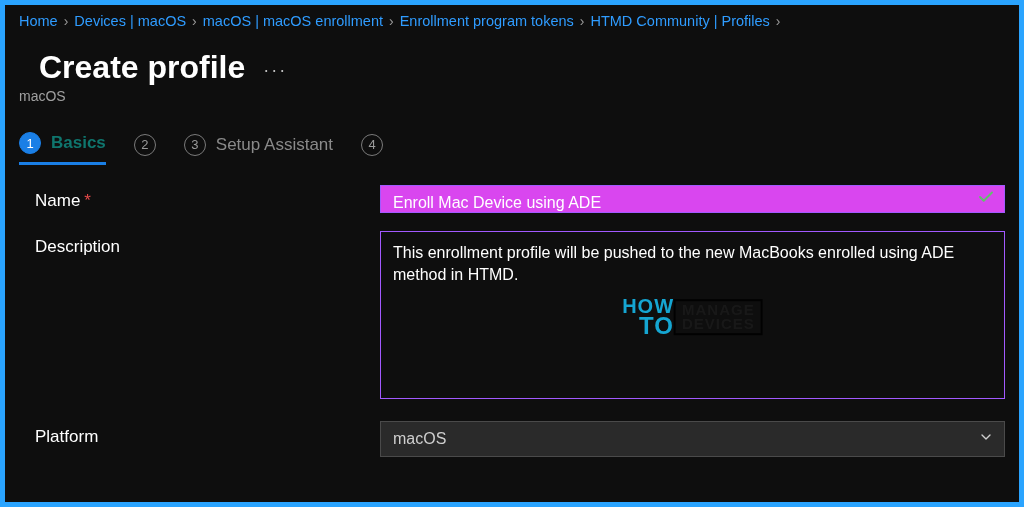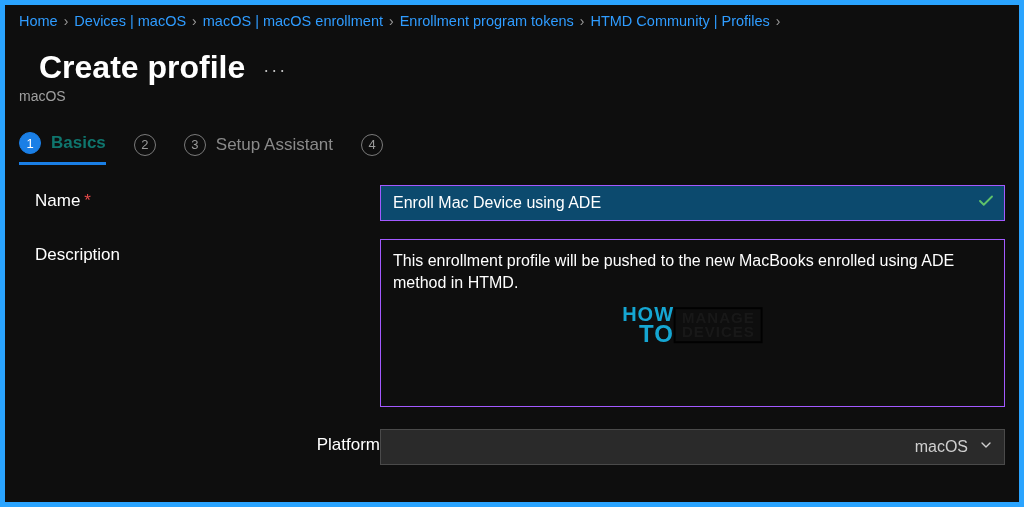--- a/index.html
+++ b/index.html
@@ -104,25 +104,25 @@
       font-size: 17px;
       color: #ffffff;
       padding-top: 6px;
     }
     .req { color: #e84a4a; margin-left: 4px; }
 
     .field-wrap { flex: 1; position: relative; }
 
     .text-input {
       width: 100%;
-      background: #0c4a6e;
+      background: #d946ef;
       border: 1.5px solid #a259ff;
       color: #ffffff;
       font-size: 16px;
-      padding: 8px 36px 8px 12px;
+      padding: 8px 36px 0 12px;
       font-family: inherit;
     }
 
     .valid-check {
       position: absolute;
       right: 10px; top: 50%;
       transform: translateY(-50%);
       color: #5fc26a;
     }
 
@@ -248,21 +248,21 @@
           <div class="t">TO</div>
         </div>
         <div class="wm-box">
           <div>MANAGE</div>
           <div>DEVICES</div>
         </div>
       </div>
     </div>
   </div>
 
-  <div class="form-row" style="margin-bottom:0;text-align:right;">
+  <div class="form-row" style="margin-bottom:0;">
     <div class="form-label">Platform</div>
     <div class="field-wrap">
       <div class="select">
         <span>macOS</span>
         <span class="select-chevron">
           <svg width="16" height="16" viewBox="0 0 24 24" fill="none" stroke="#cfcfcf" stroke-width="2" stroke-linecap="round" stroke-linejoin="round">
               <polyline points="6 9 12 15 18 9"></polyline>
             </svg>
         </span>
       </div>

